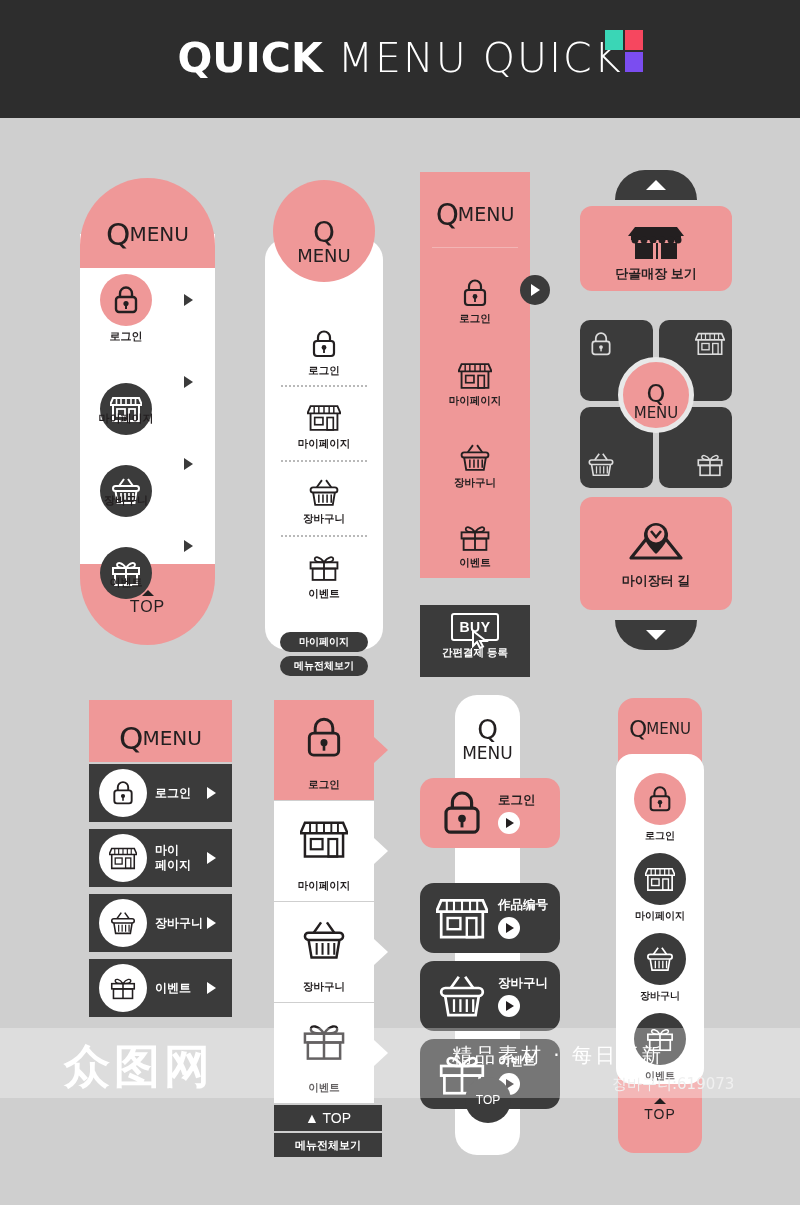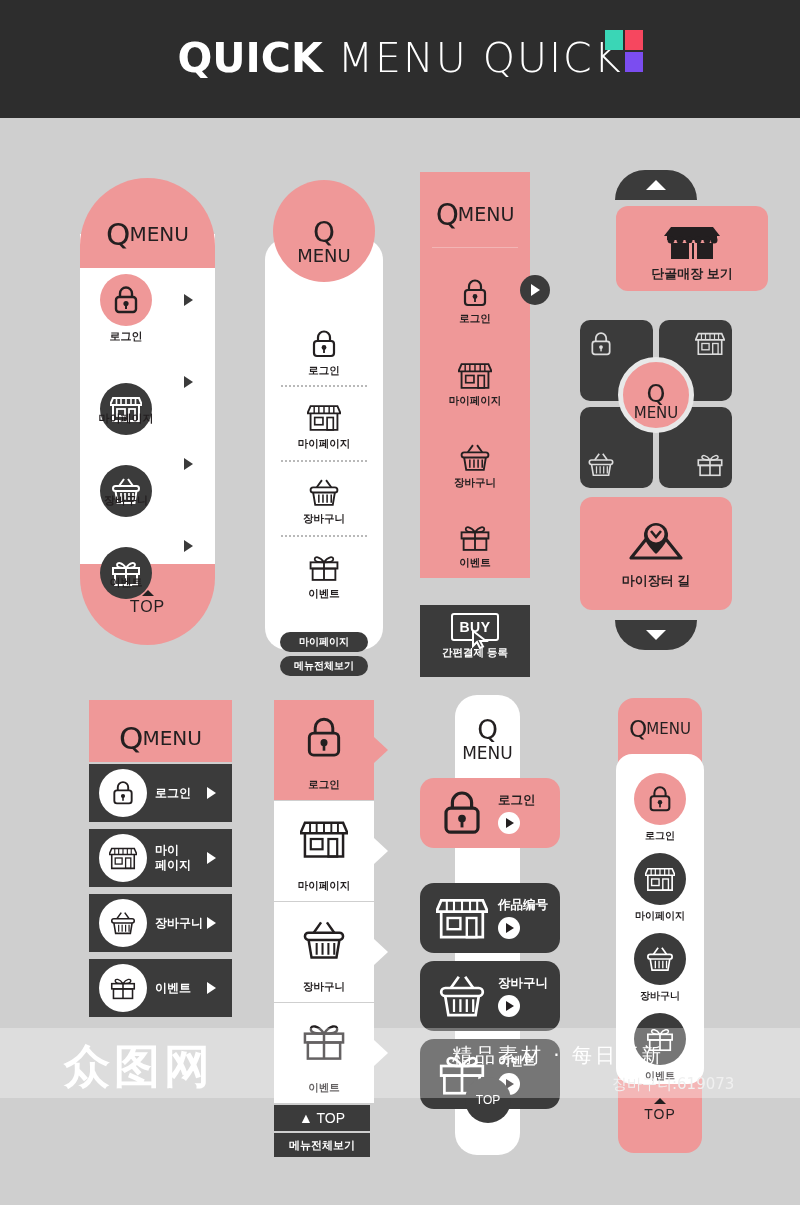--- a/index.html
+++ b/index.html
@@ -93,21 +93,21 @@
 
   
   #w4 { left: 580px; top: 170px; width: 152px; height: 480px; }
   #w4-up { position: absolute; left: 35px; top: 0; width: 82px; height: 30px;
     background: #3b3b3b; border-radius: 44px 44px 0 0; }
   #w4-dn { position: absolute; left: 35px; top: 450px; width: 82px; height: 30px;
     background: #3b3b3b; border-radius: 0 0 44px 44px; }
   .wchev { position: absolute; left: 50%; margin-left: -10px; width: 0; height: 0; }
   .wchev.up { top: 10px; border-bottom: 10px solid #fff; border-left: 10px solid transparent; border-right: 10px solid transparent; }
   .wchev.dn { top: 10px; border-top: 10px solid #fff; border-left: 10px solid transparent; border-right: 10px solid transparent; }
-  #w4-card-top { position: absolute; left: 0; top: 36px; width: 152px; height: 85px; border-radius: 12px; margin-left: 36px; }
+  #w4-card-top { position: absolute; left: 0; top: 36px; width: 152px; height: 85px; border-radius: 12px; }
   #w4-card-bot { position: absolute; left: 0; top: 327px; width: 152px; height: 113px; border-radius: 12px; }
   #w4-card-top .lbl, #w4-card-bot .lbl { font-size: 13px; margin-top: 4px; }
   #w4-grid { position: absolute; left: 0; top: 150px; width: 152px; height: 168px; }
   #w4-grid .cell { position: absolute; width: 73px; height: 81px; background: #3b3b3b; border-radius: 10px; }
   #w4-grid .c1 { left: 0; top: 0; }
   #w4-grid .c2 { left: 79px; top: 0; }
   #w4-grid .c3 { left: 0; top: 87px; }
   #w4-grid .c4 { left: 79px; top: 87px; }
   #w4-center { position: absolute; left: 38px; top: 37px; width: 76px; height: 76px;
     border-radius: 50%; background: #ef9898; border: 5px solid #e8e8e8; z-index: 4; }
@@ -134,21 +134,21 @@
   #w5-foot .line4 { text-align: center; font-size: 21px; color: #231f20; margin-top: 3px; letter-spacing: -0.5px; }
 
   
   #w6 { left: 274px; top: 700px; width: 100px; height: 455px; }
   #w6 .tile { position: absolute; left: 0; width: 100px; height: 100px; }
   #w6 .tile .lbl { position: absolute; left: 0; bottom: 8px; width: 100px; font-size: 10.5px; }
   #w6 .tab { position: absolute; left: 100px; width: 0; height: 0;
     border-left: 14px solid #fff;
     border-top: 13px solid transparent; border-bottom: 13px solid transparent; }
   #w6 .tab.pk { border-left-color: #ef9898; }
-  #w6 .btn { position: absolute; left: 0; width: 96px; background: #3b3b3b; color: #fff;
+  #w6 .btn { position: absolute; left: 0; width: 108px; background: #3b3b3b; color: #fff;
     text-align: center; }
 
   
   #w7 { left: 420px; top: 695px; width: 155px; height: 460px; }
   #w7-bg { position: absolute; left: 35px; top: 0; width: 65px; height: 460px;
     background: #fff; border-radius: 22px; }
   #w7-q { position: absolute; left: 35px; top: 22px; width: 65px; text-align: center;
     font-size: 17px; line-height: 1.05; }
   #w7 .card { position: absolute; left: 0; width: 140px; height: 70px; border-radius: 14px; z-index: 2; }
   #w7 .card .nm { position: absolute; left: 78px; top: 14px; font-size: 12.5px; font-weight: bold; }

